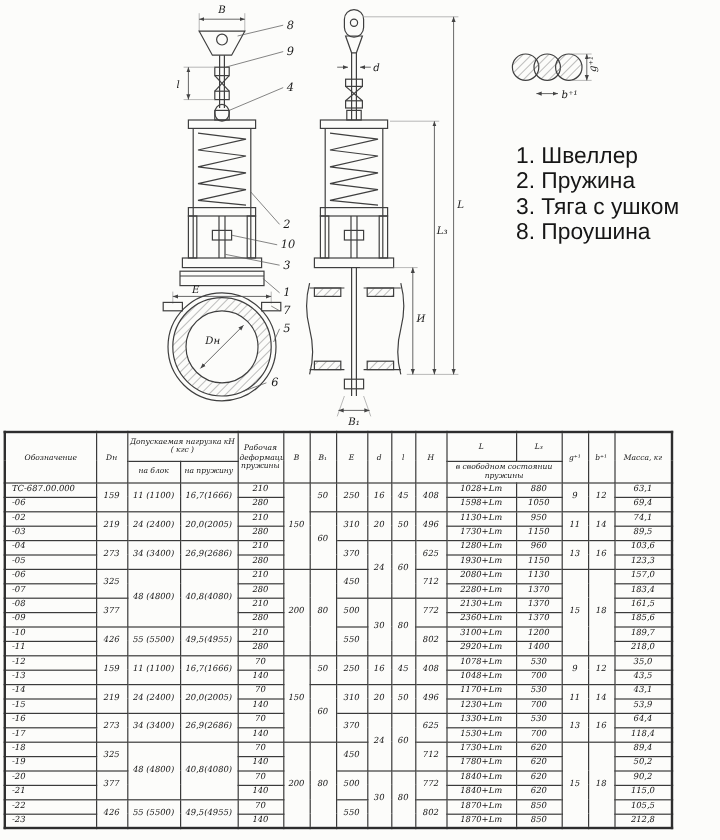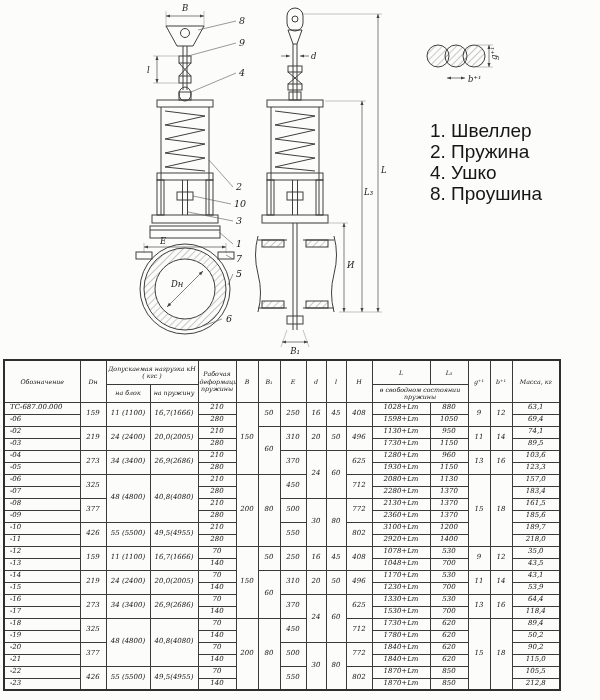--- a/index.html
+++ b/index.html
@@ -182,21 +182,21 @@
       <line class="dim" x1="489" y1="45" x2="489" y2="67" marker-start="url(#arr)" marker-end="url(#arr)"></line>
       <text x="497" y="60" transform="rotate(-90,497,60)">g⁺¹</text>
       <line class="dim" x1="447" y1="78" x2="465" y2="78" marker-start="url(#arr)" marker-end="url(#arr)"></line>
       <text x="468" y="82">b⁺¹</text>
     </g>
   </svg>
 
   <div class="legend">
     <div class="legend-item">1. Швеллер</div>
     <div class="legend-item">2. Пружина</div>
-    <div class="legend-item">4. Ушко</div>
+    <div class="legend-item">3. Тяга с ушком</div>
     <div class="legend-item">8. Проушина</div>
   </div>
 
   <table class="spec">
     <colgroup>
       <col style="width:76px">
         <col style="width:26px">
         <col style="width:44px">
         <col style="width:48px">
       <col style="width:38px">

